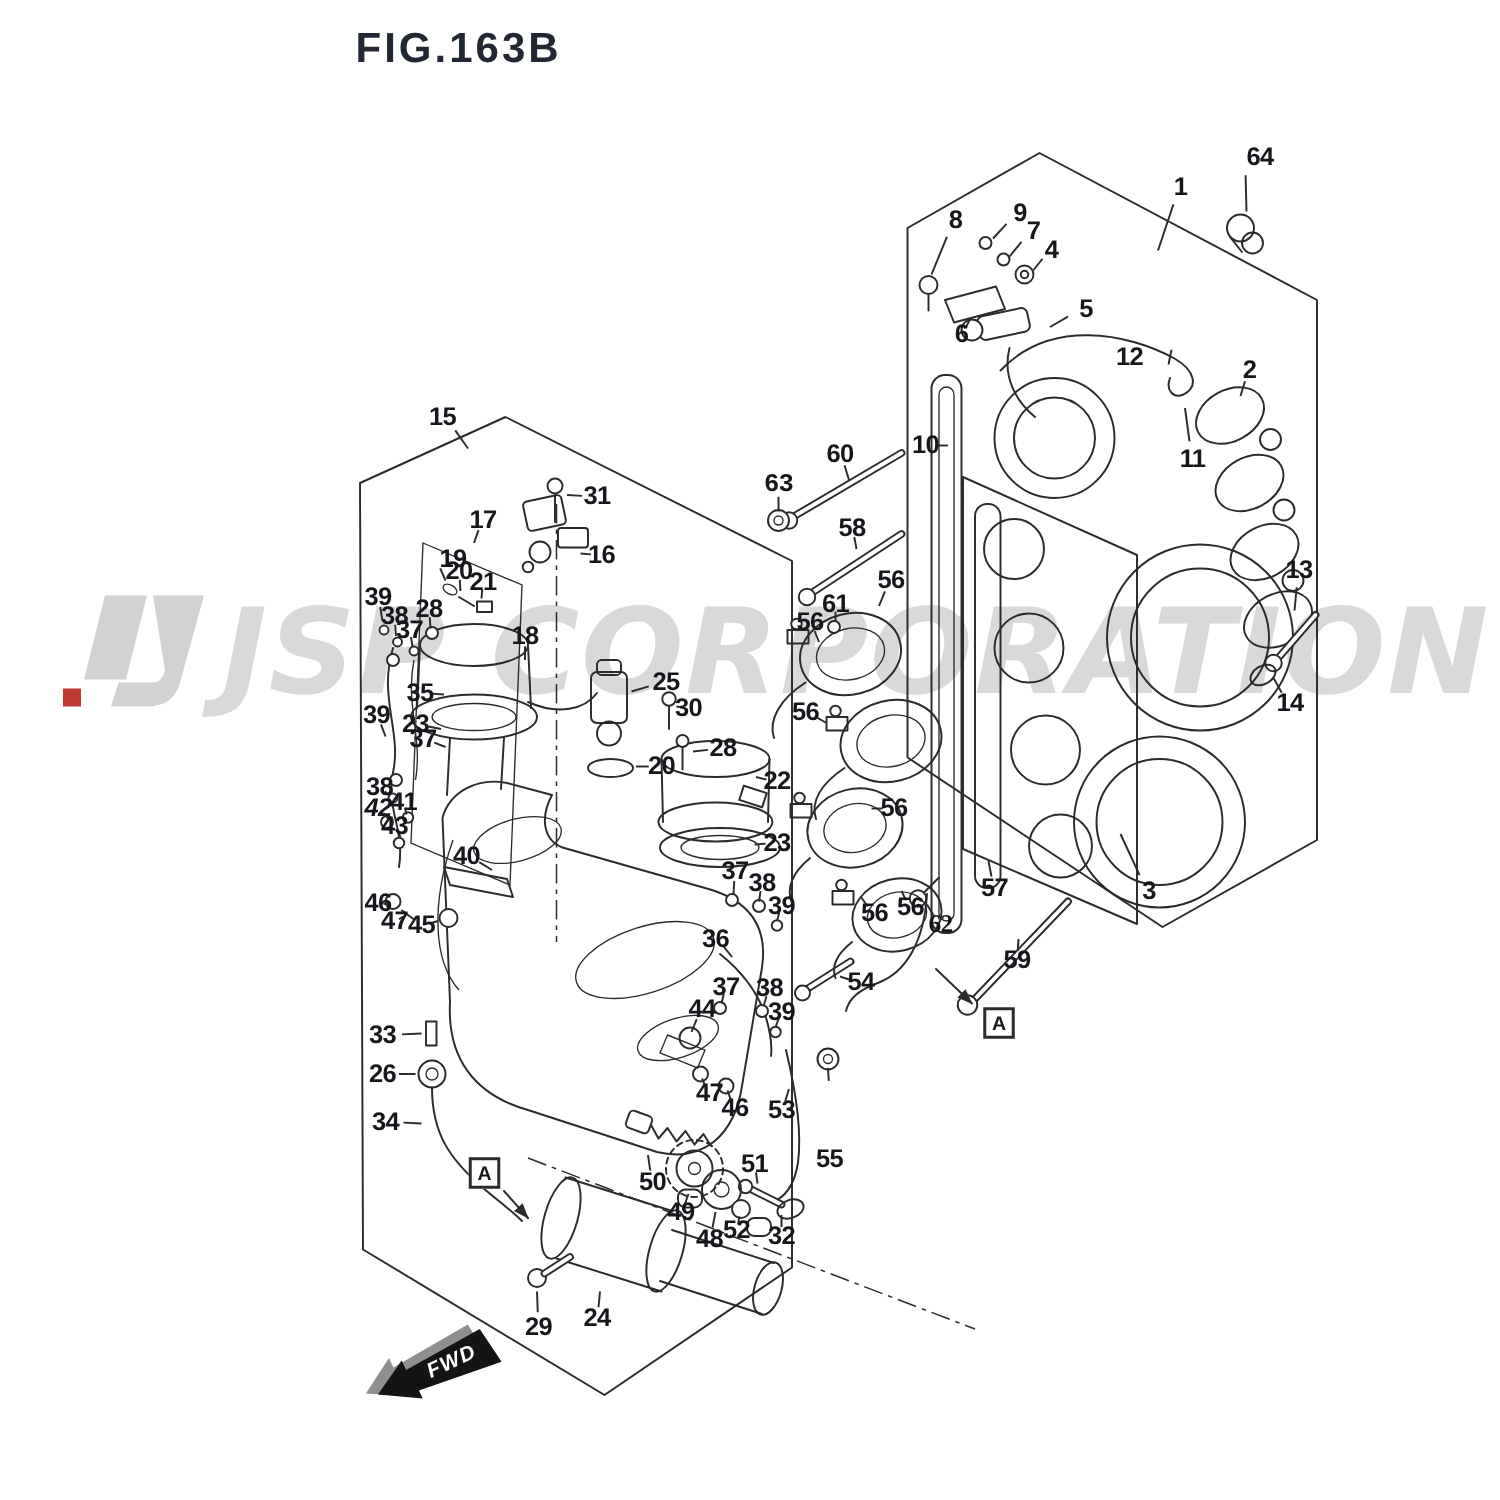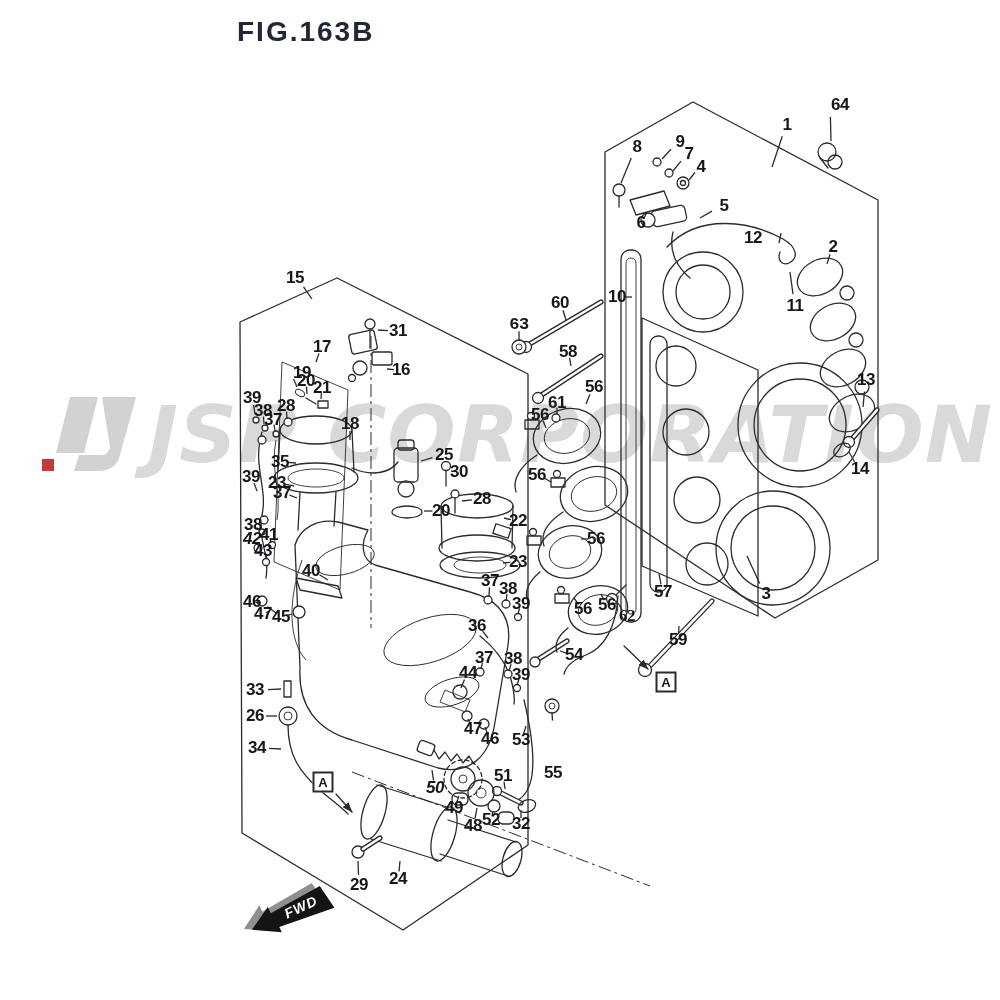--- a/index.html
+++ b/index.html
@@ -435,21 +435,21 @@
       <div class="part-label" style="left: 255px; top: 716px;">26</div>
       <div class="part-label" style="left: 257px; top: 748px;">34</div>
       <div class="part-label" style="left: 468px; top: 673px;">44</div>
       <div class="part-label" style="left: 484px; top: 658px;">37</div>
       <div class="part-label" style="left: 513px; top: 659px;">38</div>
       <div class="part-label" style="left: 521px; top: 675px;">39</div>
       <div class="part-label" style="left: 473px; top: 729px;">47</div>
       <div class="part-label" style="left: 490px; top: 739px;">46</div>
       <div class="part-label" style="left: 521px; top: 740px;">53</div>
       <div class="part-label" style="left: 503px; top: 776px;">51</div>
-      <div class="part-label" style="left: 435px; top: 788px; font-style: italic;">50</div>
+      <div class="part-label" style="left: 435px; top: 788px;">50</div>
       <div class="part-label" style="left: 454px; top: 808px;">49</div>
       <div class="part-label" style="left: 473px; top: 826px;">48</div>
       <div class="part-label" style="left: 491px; top: 820px;">52</div>
       <div class="part-label" style="left: 521px; top: 824px;">32</div>
       <div class="part-label" style="left: 359px; top: 885px;">29</div>
       <div class="part-label" style="left: 398px; top: 879px;">24</div>
       <div class="detail-box" style="left: 323px; top: 782px;">A</div>
       <div class="detail-box" style="left: 666px; top: 682px;">A</div>
     </div>
 </div>

